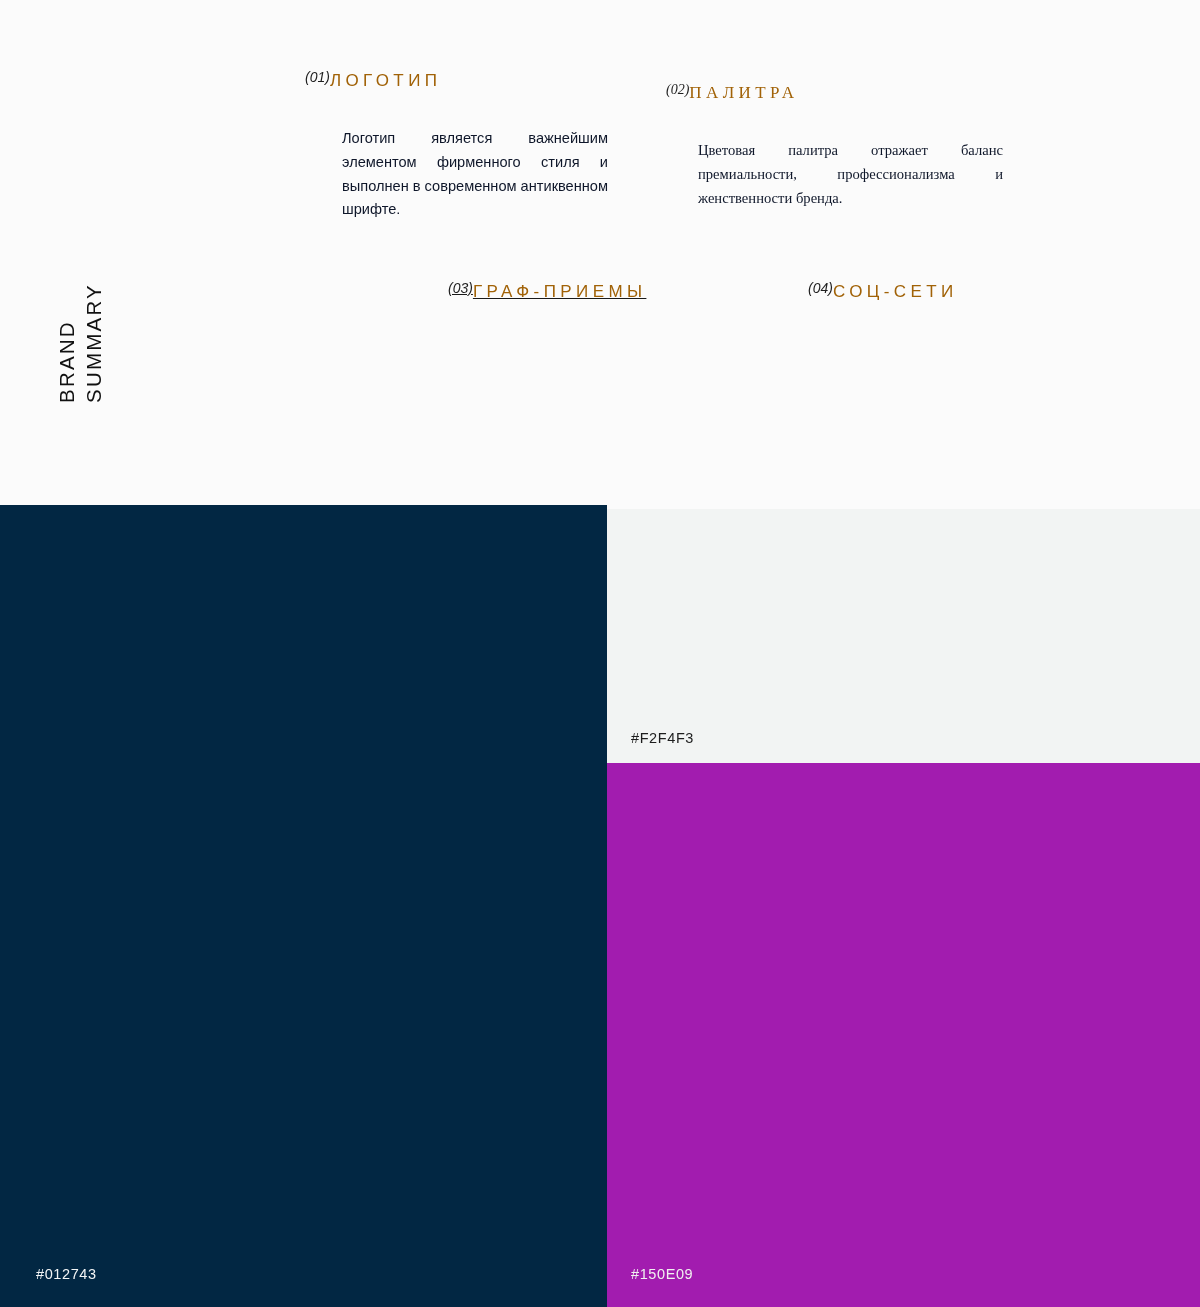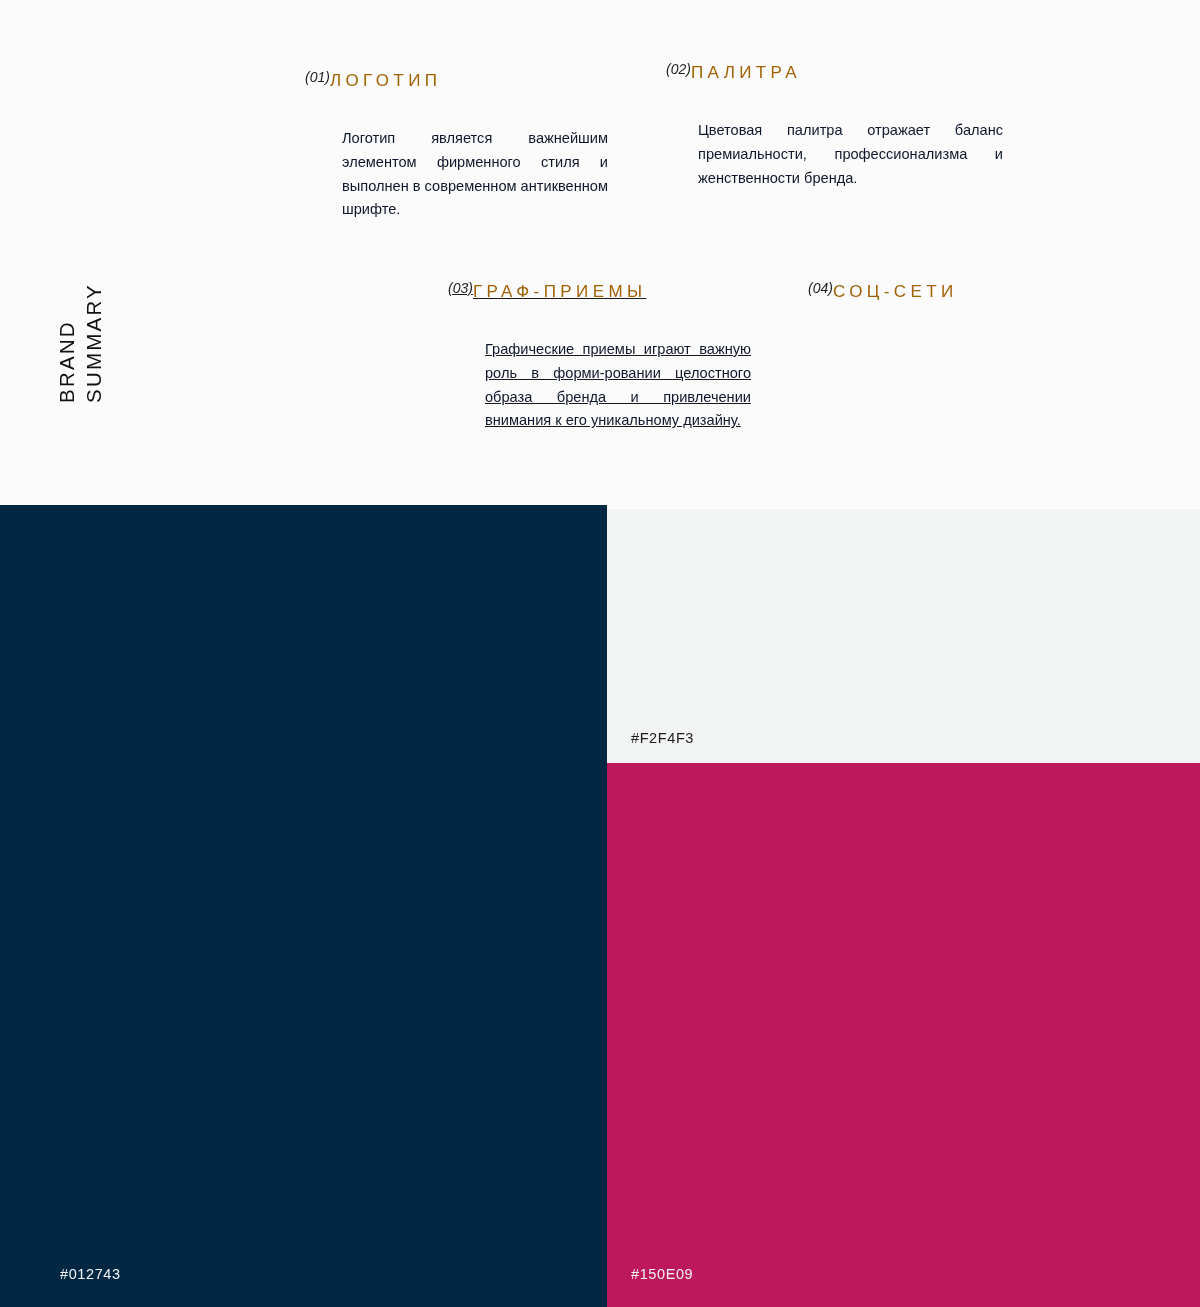--- a/index.html
+++ b/index.html
@@ -85,21 +85,21 @@
     color: #0f172a;
     text-align: justify;
     text-justify: inter-word;
     font-weight: 400;
   }
 
   
   #block-01 { left: 305px; top: 72px;  width: 295px; }
   #block-01 .block-body { width: 266px; }
 
-  #block-02 { left: 666px; top: 64px;  width: 330px; }
+  #block-02 { left: 666px; top: 84px;  width: 330px; font-family: Liberation Serif, serif; }
   #block-02 .block-body { width: 305px; }
 
   #block-03 { left: 448px; top: 283px; width: 300px; text-decoration: underline; }
   #block-03 .block-body { width: 266px; }
 
   #block-04 { left: 808px; top: 283px; width: 300px; }
   #block-04 .block-body { width: 270px; }
 
   #block-01 .block-body, #block-03 .block-body { margin-left: 37px; }
   #block-02 .block-body, #block-04 .block-body { margin-left: 32px; }
@@ -111,21 +111,21 @@
     top: 505px;
     width: 1200px;
     height: 802px;
   }
   .swatch {
     position: absolute;
     box-sizing: border-box;
   }
   .swatch-label {
     position: absolute;
-    left: 60px;
+    left: 36px;
     bottom: 26px;
     font-size: 14.5px;
     letter-spacing: 0.6px;
     font-weight: 400;
     line-height: 1;
   }
   #swatch-navy {
     left: 0;
     top: 0;
     width: 607px;
@@ -178,21 +178,20 @@
       <span class="block-title">ПАЛИТРА</span>
     </div>
     <p class="block-body">Цветовая палитра отражает баланс премиальности, профессионализма и женственности бренда.</p>
   </div>
 
   <div class="block" id="block-03">
     <div class="block-head">
       <span class="block-num">(03)</span>
       <span class="block-title">ГРАФ-ПРИЕМЫ</span>
     </div>
-    <p class="block-body">Графические приемы играют важную роль в форми-ровании целостного образа бренда и привлечении внимания к его уникальному дизайну.</p>
   </div>
 
   <div class="block" id="block-04">
     <div class="block-head">
       <span class="block-num">(04)</span>
       <span class="block-title">СОЦ-СЕТИ</span>
     </div>
   </div>
 
 </div>
@@ -200,17 +199,17 @@
 <div class="palette">
 
   <div class="swatch" id="swatch-navy" style="background: rgb(2, 39, 67);">
     <span class="swatch-label">#012743</span>
   </div>
 
   <div class="swatch" id="swatch-light" style="background: rgb(242, 244, 243);">
     <span class="swatch-label">#F2F4F3</span>
   </div>
 
-  <div class="swatch" id="swatch-dark" style="background: #be185d; padding-left: 9px;">
+  <div class="swatch" id="swatch-dark" style="background: #a21caf; padding-left: 9px;">
     <span class="swatch-label">#150E09</span>
   </div>
 
 </div>
 
 </body></html>

